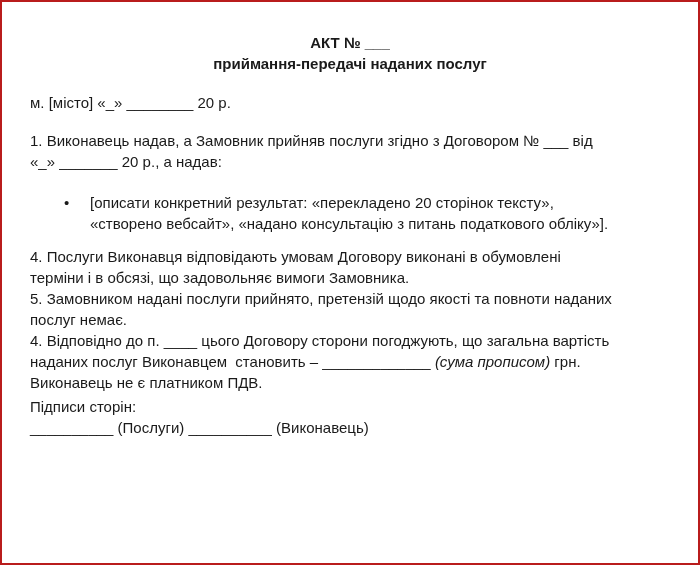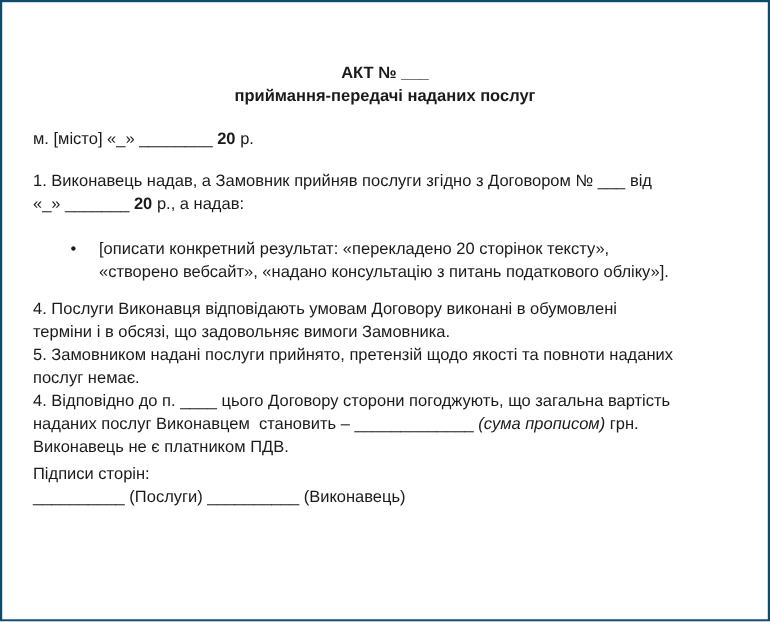--- a/index.html
+++ b/index.html
@@ -6,26 +6,26 @@
   html, body { margin: 0; padding: 0; }
   body {
     width: 700px;
     height: 565px;
     background: #ffffff;
     font-family: "Liberation Sans", "DejaVu Sans", sans-serif;
   }
   .page {
     width: 700px;
     height: 565px;
-    border: 2px solid #0c4a6e;
+    border: 2px solid #b91c1c;
     background: #ffffff;
     color: #1a1a1a;
     font-size: 15px;
     line-height: 21px;
-    padding: 54px 28px 16px 28px;
+    padding: 30px 28px 16px 28px;
     overflow: hidden;
   }
   p { margin: 0; }
   .pre { white-space: pre-wrap; }
   .title {
     text-align: center;
     font-weight: 700;
     margin-bottom: 18px;
   }
   .place-line { margin-bottom: 17px; }
@@ -33,21 +33,21 @@
   .clause-1 { margin-bottom: 20px; }
   .bullet-row {
     display: flex;
     padding-left: 34px;
     margin-bottom: 12px;
   }
   .bullet-marker {
     flex: 0 0 26px;
   }
   .clauses-block { margin-bottom: 3px; }
-  b { font-weight: 700; }
+  b { font-weight: 400; }
   i { font-style: italic; }
 </style>
 </head>
 <body>
 
 <div class="page">
 
   <div class="title">
     <div>АКТ № ___</div>
     <div>приймання-передачі наданих послуг</div>

